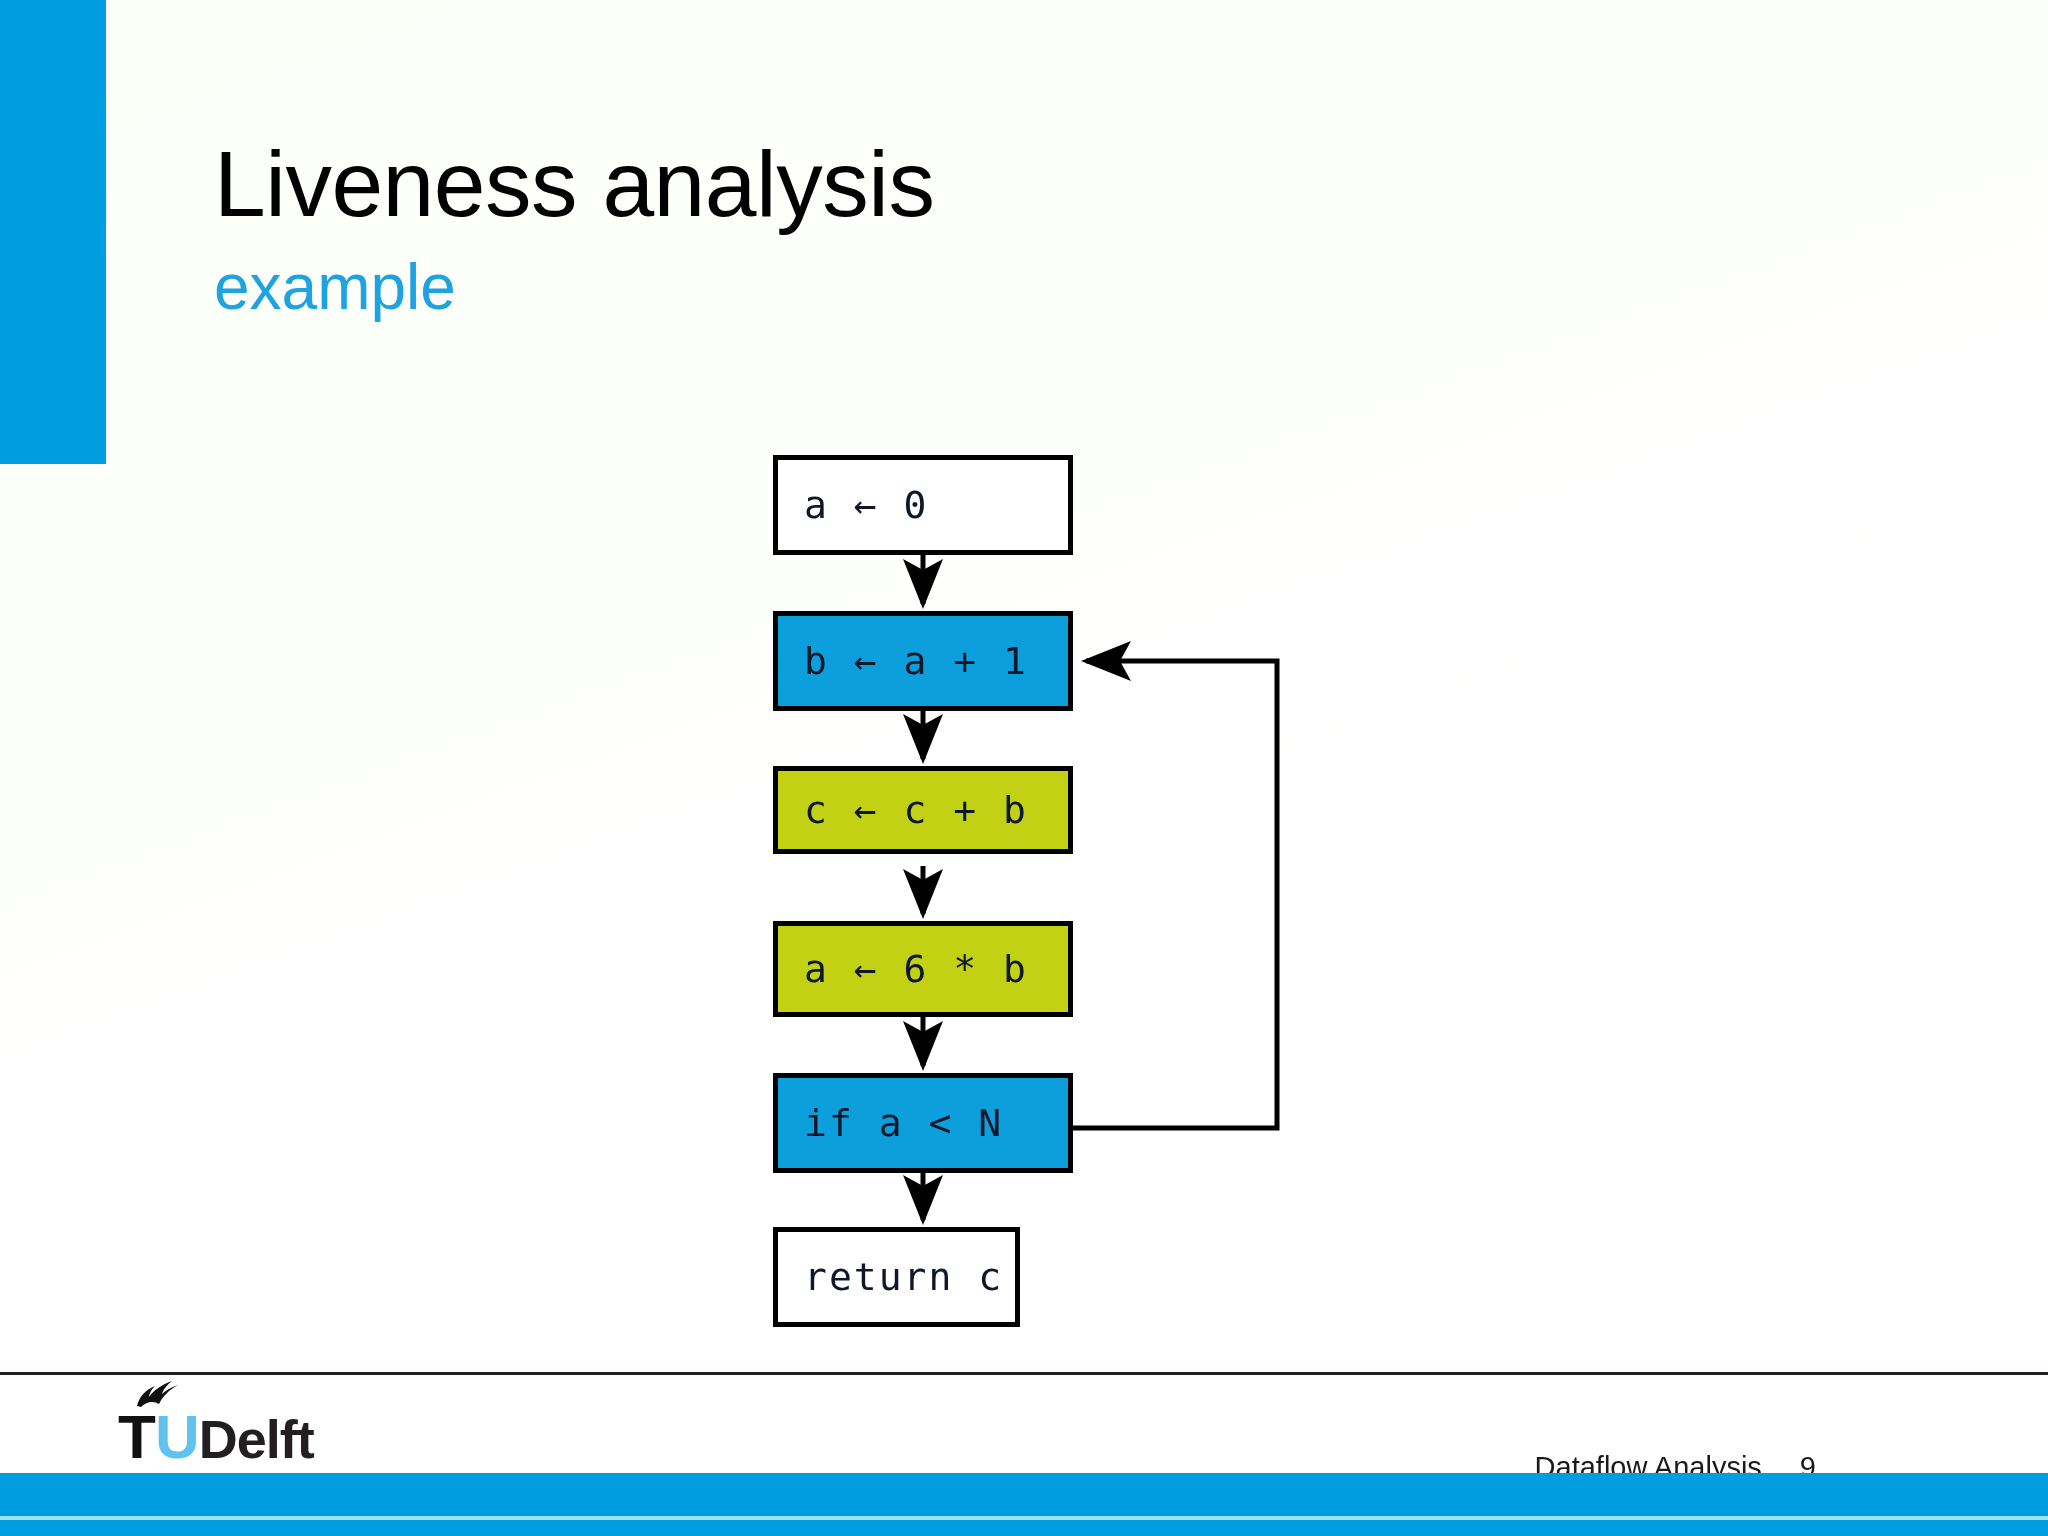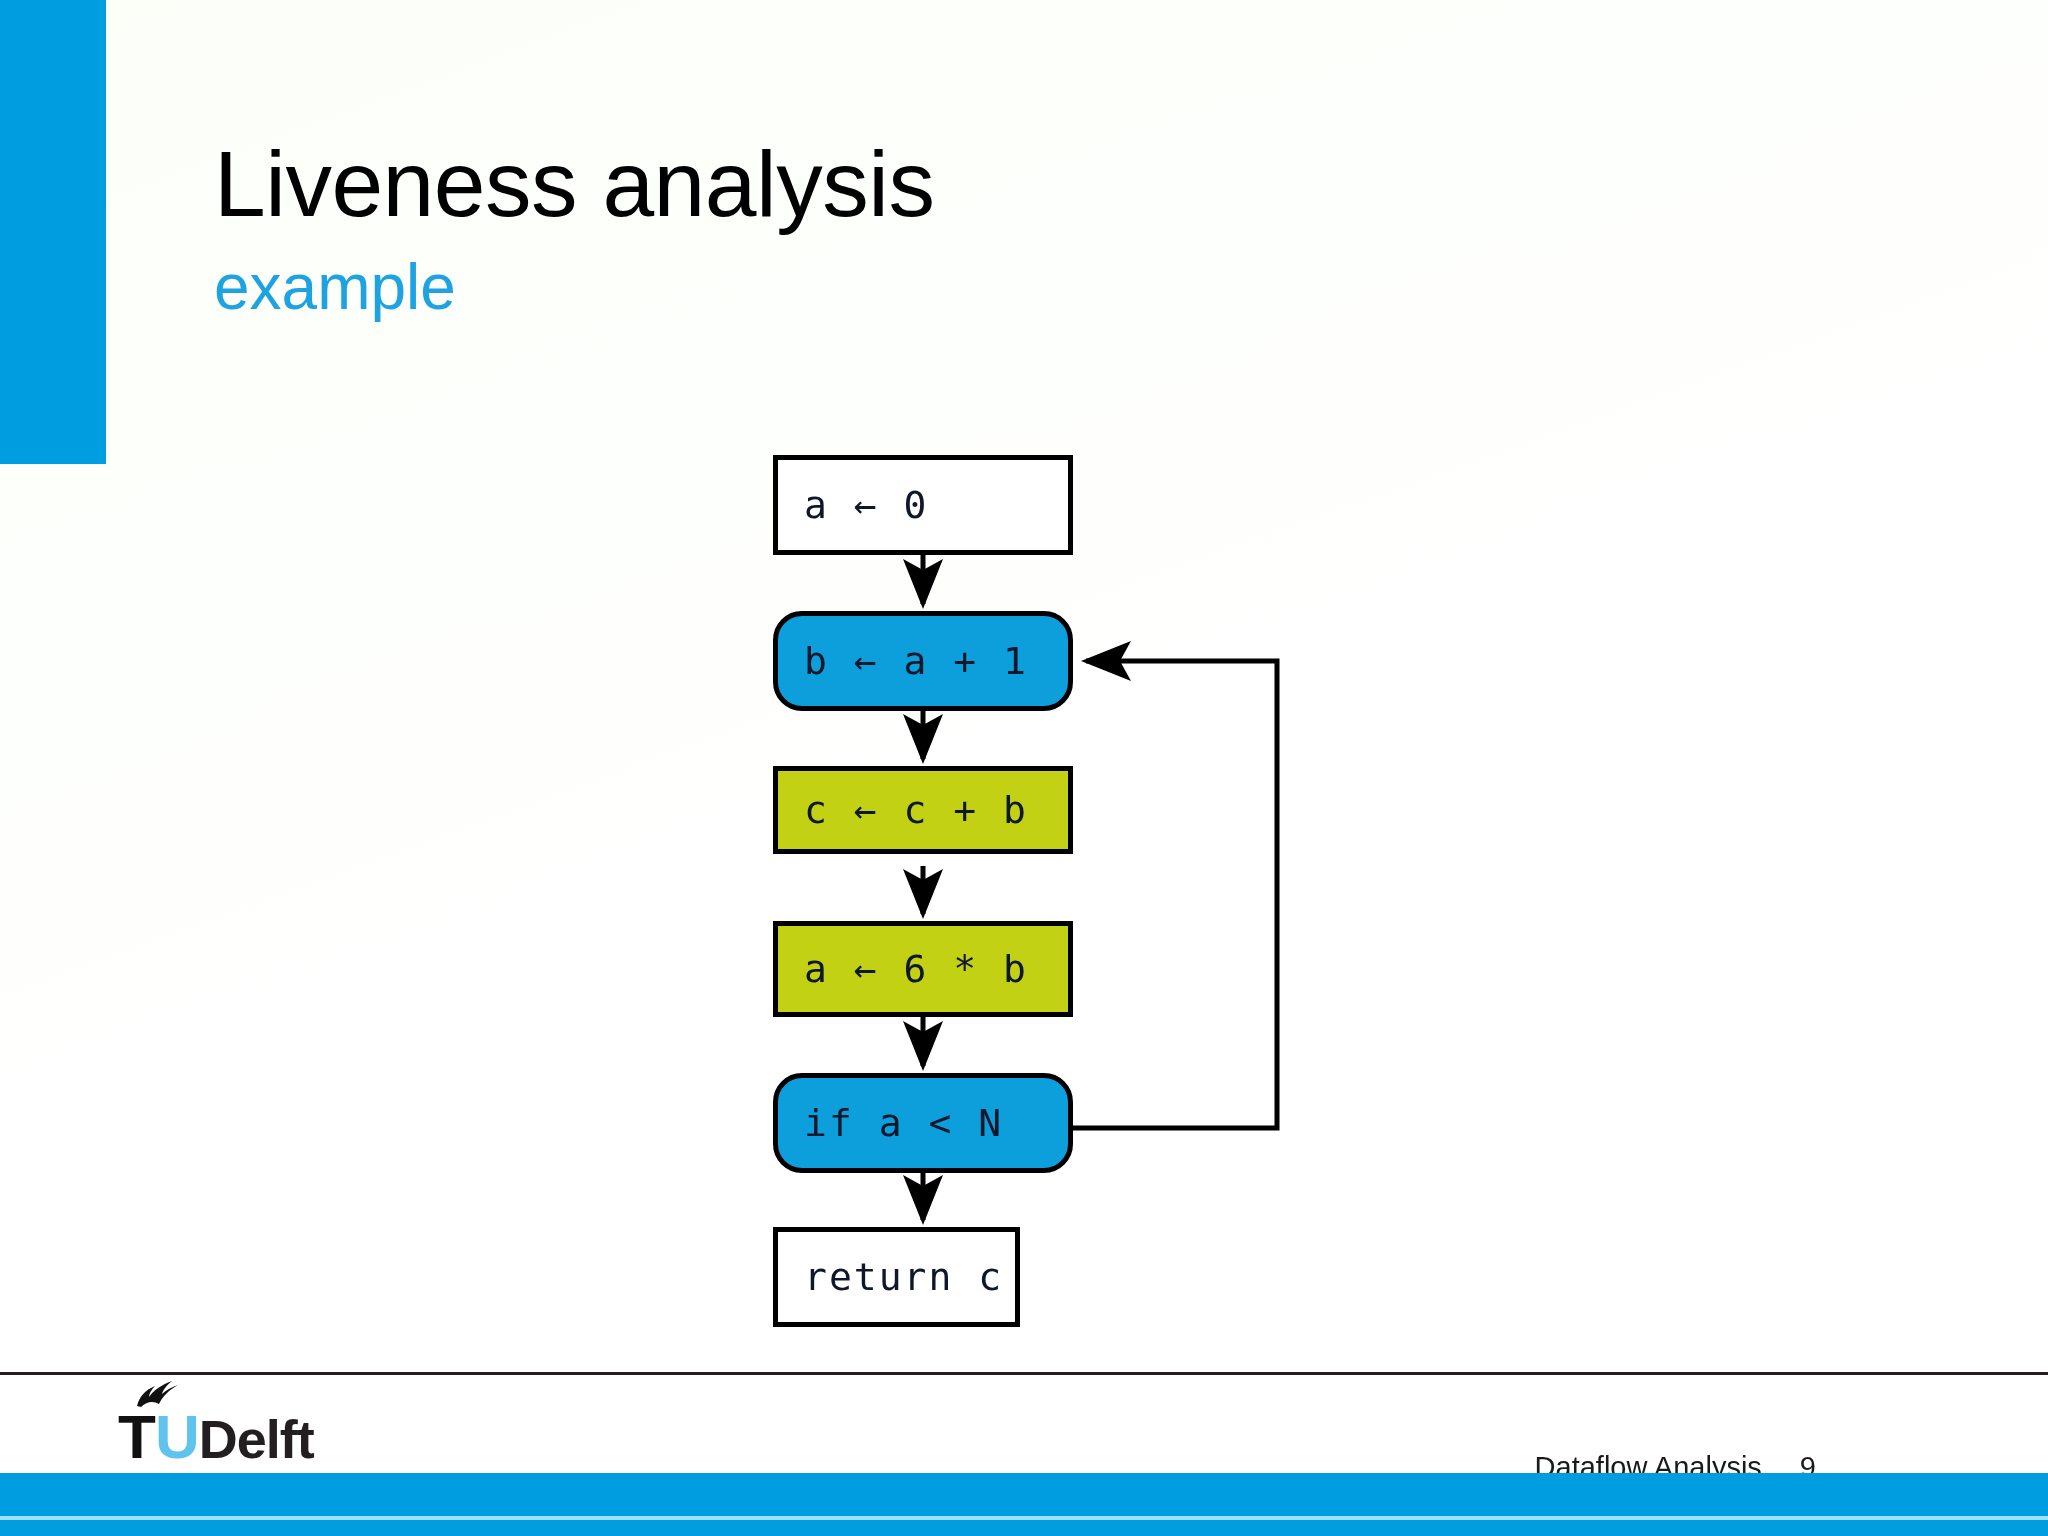--- a/index.html
+++ b/index.html
@@ -69,21 +69,21 @@
     align-items: center;
     padding-left: 26px;
     font-family: "DejaVu Sans Mono", "Liberation Mono", monospace;
     font-size: 38px;
     line-height: 1;
     color: #0f172a;
     letter-spacing: 2px;
     white-space: pre;
   }
   .cfg-node.plain  { background: #ffffff; }
-  .cfg-node.blue   { background: #0c9fdc; border-radius: 29px; }
+  .cfg-node.blue   { background: #0c9fdc; }
   .cfg-node.green  { background: #c2d114; }
 
   
   #footer-rule {
     position: absolute;
     left: 0;
     top: 1372px;
     width: 2048px;
     height: 3px;
     background: #231f20;

